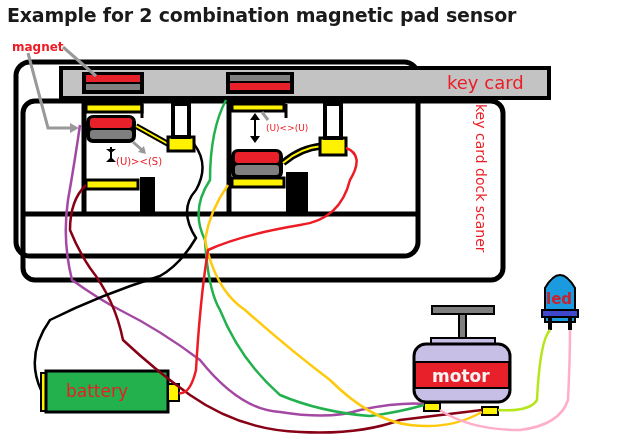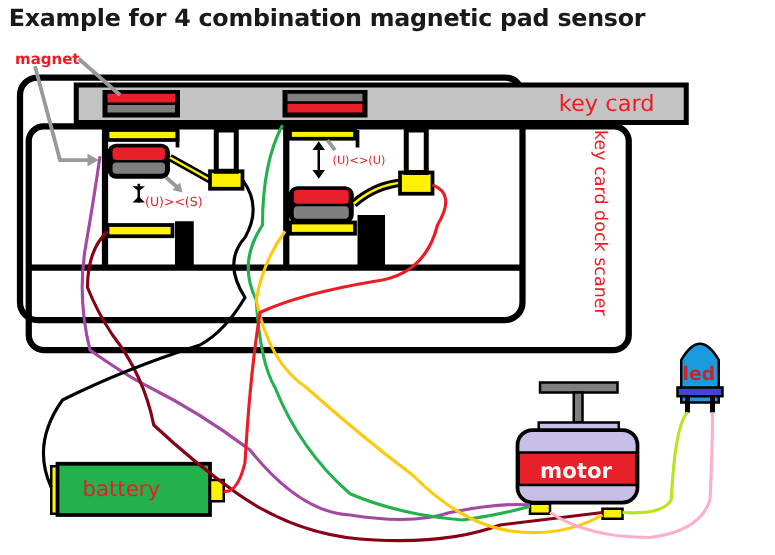--- a/index.html
+++ b/index.html
@@ -4,21 +4,21 @@
 <style>
   html, body { margin: 0; padding: 0; background: #ffffff; }
   body { width: 620px; height: 444px; position: relative; overflow: hidden; font-family: "DejaVu Sans", sans-serif; }
   #title { position: absolute; left: 7px; top: 4px; font-size: 19px; font-weight: bold; color: #1a1a1a; letter-spacing: -0.2px; font-family: "DejaVu Sans", sans-serif; }
   svg { position: absolute; left: 0; top: 0; }
   .lbl { font-family: "DejaVu Sans", sans-serif; }
 </style>
 </head>
 <body>
 
-<div id="title">Example for 4 combination magnetic pad sensor</div>
+<div id="title">Example for 2 combination magnetic pad sensor</div>
 
 <svg width="620" height="444" viewBox="0 0 620 444">
 
   <rect x="16" y="62" width="402" height="194" rx="14" fill="none" stroke="#000" stroke-width="5"></rect>
 
   <rect x="23" y="101" width="480" height="179" rx="12" fill="none" stroke="#000" stroke-width="5"></rect>
 
   <line x1="23" y1="214" x2="418" y2="214" stroke="#000" stroke-width="5"></line>
 
   <rect x="61" y="68" width="488" height="30" fill="#c3c3c3" stroke="#000" stroke-width="4"></rect>

